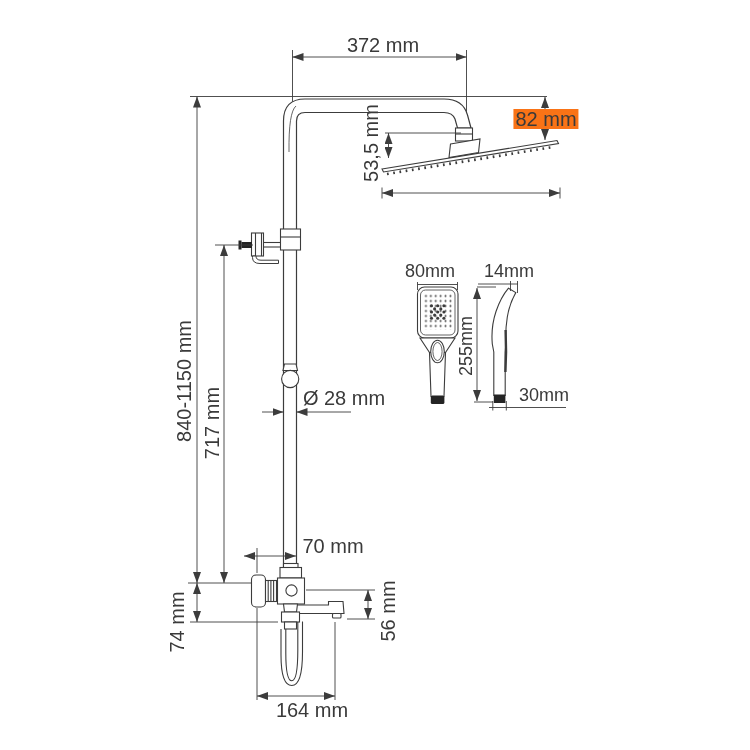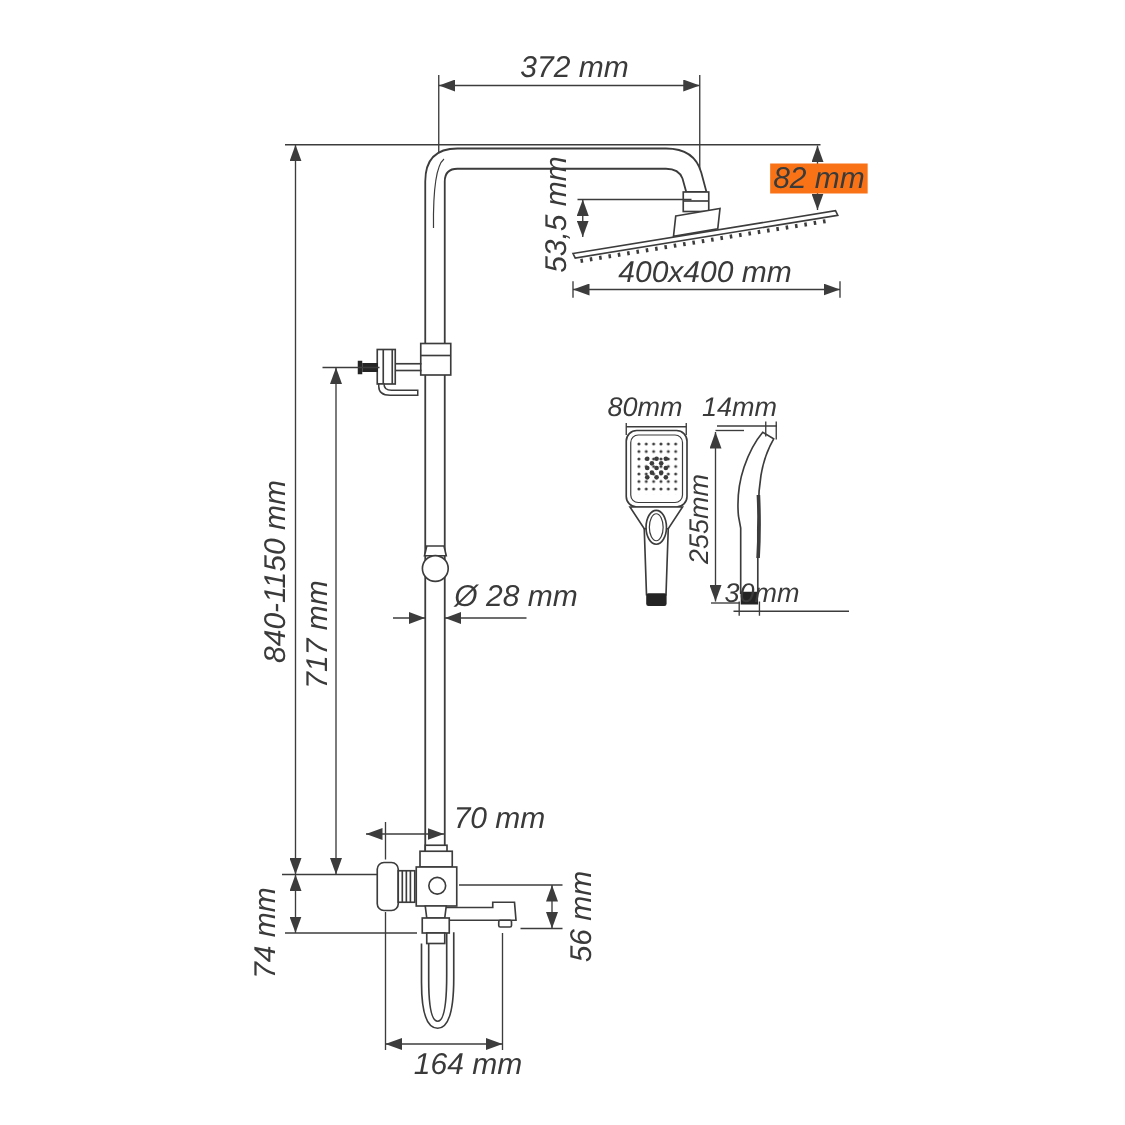--- a/index.html
+++ b/index.html
@@ -1,18 +1,18 @@
 <!DOCTYPE html>
 <html><head>
 <meta charset="utf-8">
 <style>
   html,body { margin:0; padding:0; background:#fff; }
   .stage {
     position:relative; width:750px; height:750px; background:#fff;
-    font-family:"Liberation Sans", sans-serif; overflow:hidden;font-style:italic;
+    font-family:"Liberation Sans", sans-serif; overflow:hidden;
   }
   .stage svg { position:absolute; left:0; top:0; }
   .lbl {
     position:absolute; color:#3a3a3a; font-size:20px; line-height:1;
     white-space:nowrap; transform:translate(-50%,-50%);
   }
   .lbl.small { font-size:18px; }
   .lbl.vert { transform:translate(-50%,-50%) rotate(-90deg); }
   .lbl.bg { background:#f97316; padding:0 2px; }
 </style>
@@ -178,25 +178,24 @@
 
     <line x1="489" y1="407.5" x2="566" y2="407.5"></line>
     <line x1="492.8" y1="401" x2="492.8" y2="410.5"></line>
     <line x1="506.3" y1="401" x2="506.3" y2="410.5"></line>
   </g>
 </svg>
 
 <div class="lbl" style="left:383px; top:45px;">372 mm</div>
 <div class="lbl bg" style="left:546px; top:119px;">82 mm</div>
 <div class="lbl vert" style="left:371px; top:143px;">53,5 mm</div>
-<div class="lbl" style="left:470px; top:182px;">400x400 mm</div>
 <div class="lbl small" style="left:430px; top:271px;text-align:right;">80mm</div>
-<div class="lbl small" style="left:493px; top:271px;">14mm</div>
+<div class="lbl small" style="left:509px; top:271px;">14mm</div>
 <div class="lbl vert small" style="left:466px; top:346px;">255mm</div>
-<div class="lbl small" style="left:508px; top:395px;">30mm</div>
+<div class="lbl small" style="left:544px; top:395px;">30mm</div>
 <div class="lbl vert" style="left:184px; top:381px;">840-1150 mm</div>
 <div class="lbl vert" style="left:212px; top:423px;">717 mm</div>
 <div class="lbl" style="left:344px; top:398px;">Ø 28 mm</div>
 <div class="lbl" style="left:333px; top:546px;">70 mm</div>
 <div class="lbl vert" style="left:177px; top:622px;">74 mm</div>
 <div class="lbl vert" style="left:388px; top:611px;">56 mm</div>
 <div class="lbl" style="left:296px; top:710px;margin-left:16px;">164 mm</div>
 
 </div>
 

